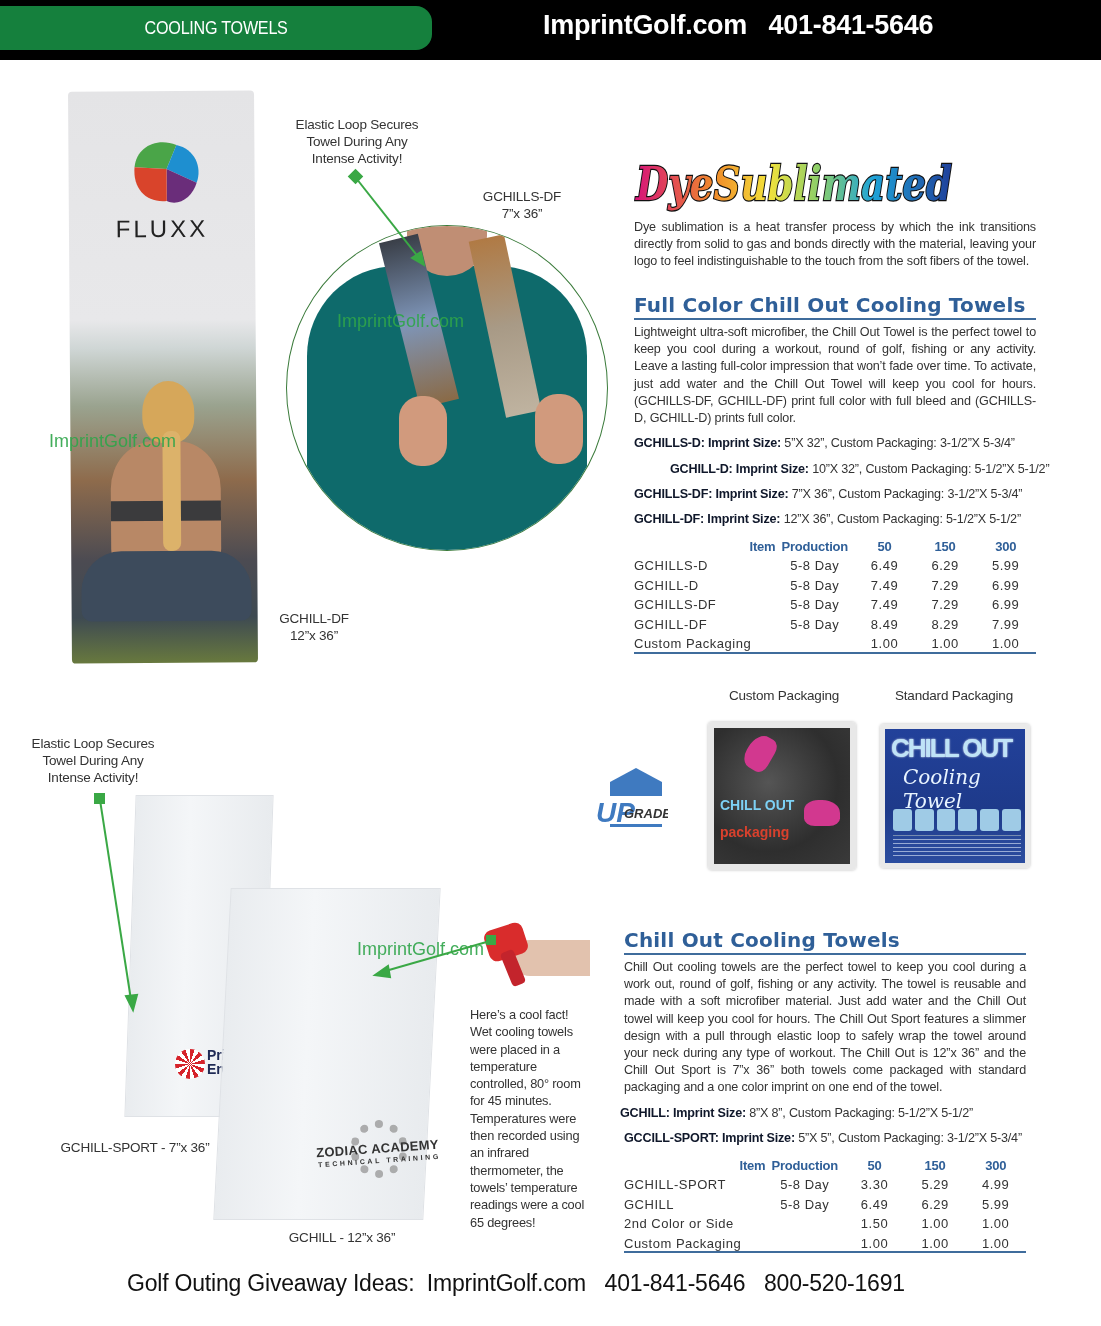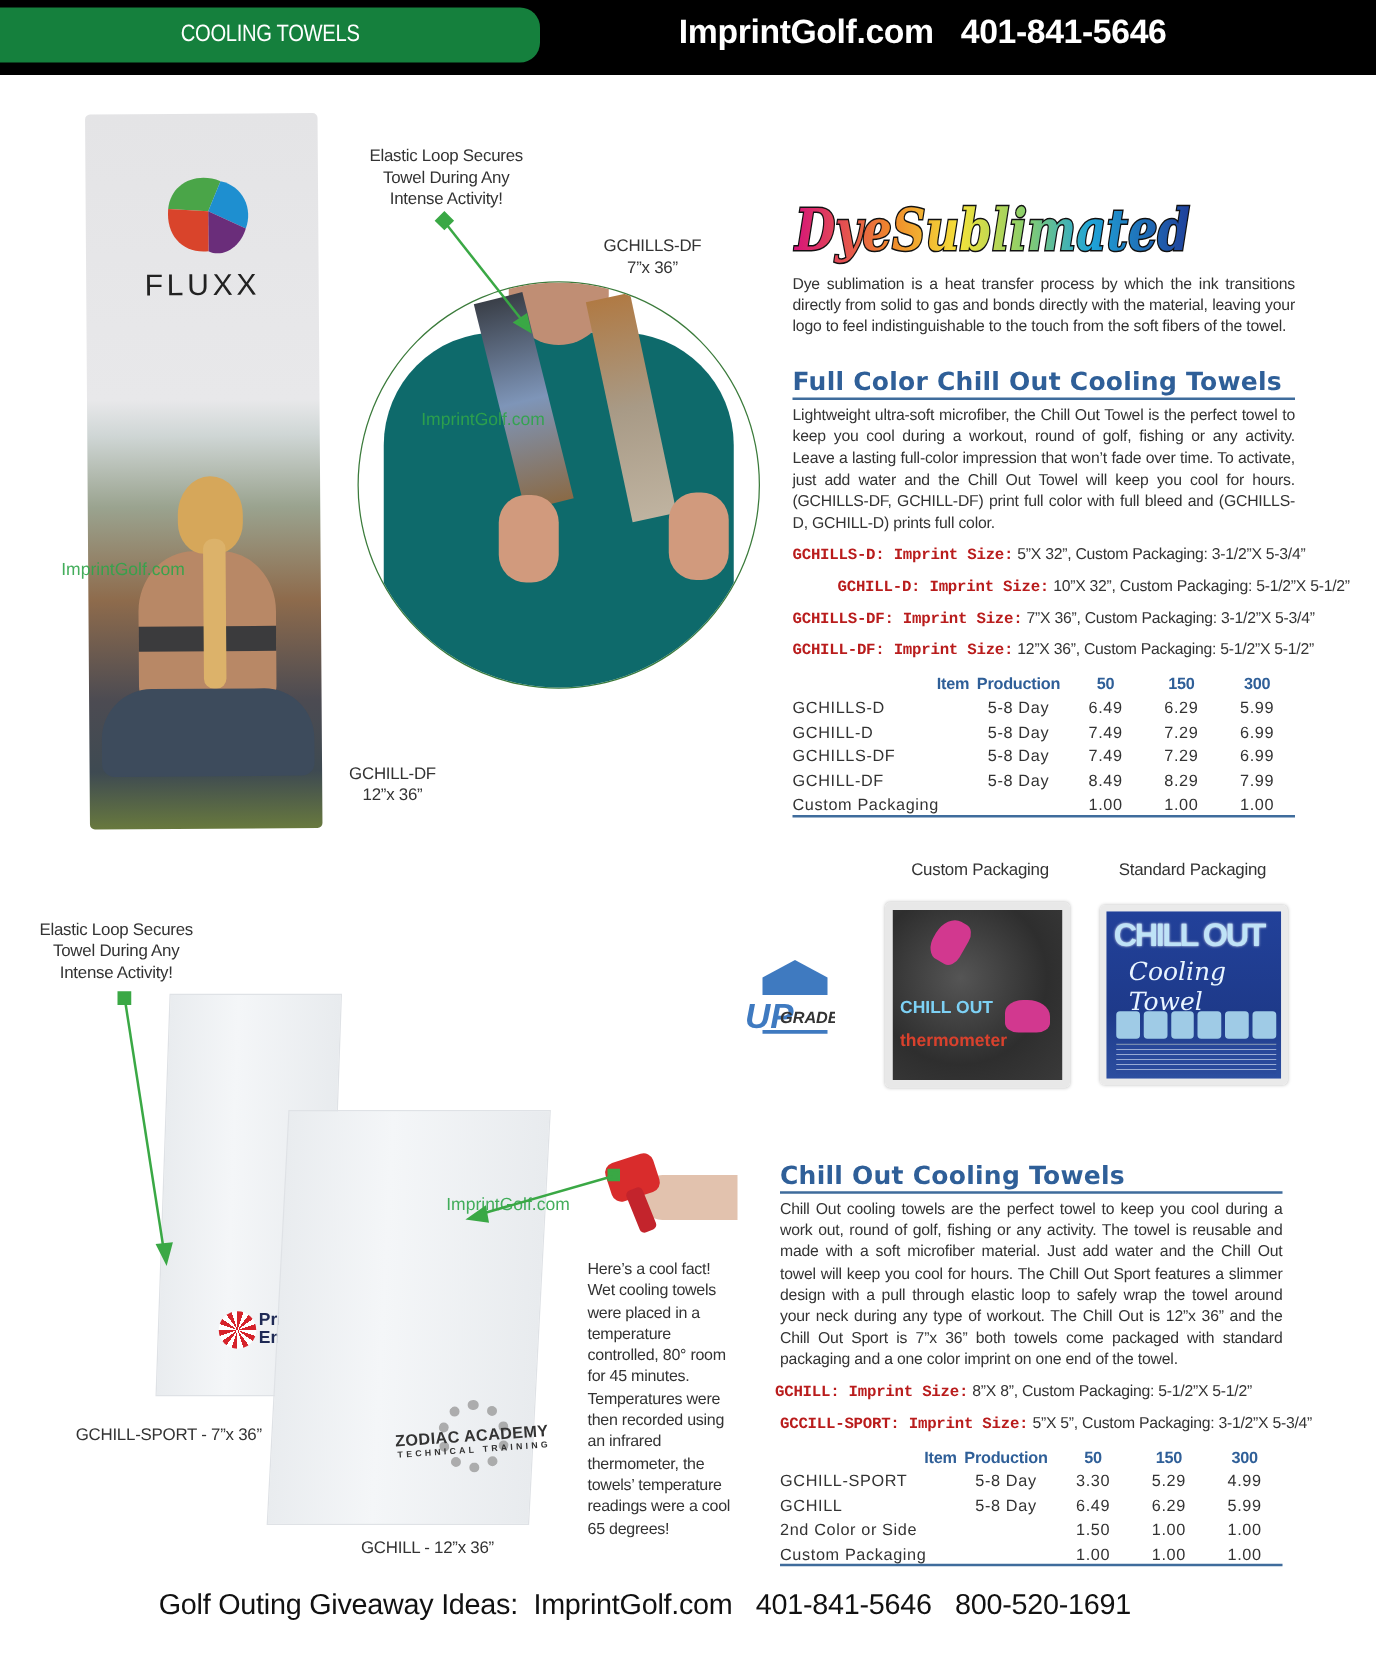--- a/index.html
+++ b/index.html
@@ -35,21 +35,21 @@
     border-radius: 4px; overflow: hidden; transform: rotate(-0.4deg);
   }
   .fluxx-logo { position: absolute; left: 58px; top: 46px; width: 76px; height: 72px; }
   .fluxx-name { position: absolute; left: 0; top: 124px; width: 186px; text-align: center; font-size: 24px; letter-spacing: 3px; color: #222; }
   .woman-head { position: absolute; left: 72px; top: 290px; width: 52px; height: 62px; background: #d6a75a; border-radius: 50% 50% 40% 40%; }
   .woman-back { position: absolute; left: 40px; top: 350px; width: 110px; height: 120px; background: #b88866; border-radius: 40% 40% 10% 10%; }
   .woman-top { position: absolute; left: 40px; top: 410px; width: 110px; height: 20px; background: #3b3b3d; }
   .woman-legs { position: absolute; left: 10px; top: 460px; width: 170px; height: 70px; background: #3d4b5c; border-radius: 40px 40px 10px 10px; }
   .ponytail { position: absolute; left: 92px; top: 340px; width: 18px; height: 120px; background: #dcb26a; border-radius: 8px; }
 
-  .watermark { position: absolute; color: #2fa54a; font-size: 14px; opacity: 0.9; white-space: nowrap; margin-top: 16px; }
+  .watermark { position: absolute; color: #2fa54a; font-size: 18px; opacity: 0.9; white-space: nowrap; }
 
   .circle-frame {
     position: absolute; left: 286px; top: 225px; width: 322px; height: 326px;
     border: 1.5px solid #3b7b3b; border-radius: 50%; overflow: hidden; background: #fff;
   }
   .shirt { position: absolute; left: 20px; top: 40px; width: 280px; height: 300px; background: #0e6a6b; border-radius: 90px 90px 0 0; }
   .neck { position: absolute; left: 120px; top: 0px; width: 80px; height: 50px; background: #c08e74; border-radius: 0 0 40px 40px; }
   .scarf-l { position: absolute; left: 112px; top: 10px; width: 40px; height: 170px; background: linear-gradient(#3a3f48, #7e95b8 50%, #8a6a46); transform: rotate(-14deg); }
   .scarf-r { position: absolute; left: 200px; top: 10px; width: 36px; height: 180px; background: linear-gradient(#b07a44, #a89a86 50%, #bfb3a0); transform: rotate(-12deg); }
   .fist { position: absolute; width: 48px; height: 70px; background: #d19a7d; border-radius: 22px; }
@@ -59,21 +59,21 @@
   .body-text {
     position: absolute; font-size: 12.6px; line-height: 17.2px; color: #333;
     text-align: justify; letter-spacing: -0.15px;
   }
   .section-heading {
     position: absolute; color: #2f5f98; font-weight: bold; font-size: 20px;
     border-bottom: 2px solid #3f6c9c; padding-bottom: 1px; letter-spacing: 0.2px;
     font-family: "DejaVu Sans", sans-serif;
   }
   .spec-line { position: absolute; font-size: 12.6px; color: #333; white-space: nowrap; letter-spacing: -0.2px; }
-  .spec-line b { color: #b91c1c; font-family: Liberation Mono, monospace; }
+  .spec-line b { color: #0f172a; }
 
   .price-table { position: absolute; border-collapse: collapse; font-size: 13px; color: #333; }
   .price-table th { color: #2f5f98; font-weight: bold; text-align: center; height: 19px; padding: 0; letter-spacing: -0.2px; }
   .price-table th.item-col { text-align: right; }
   .price-table td { height: 19.5px; padding: 0; text-align: center; letter-spacing: 0.5px; }
   .price-table td.item-col { text-align: left; }
   .price-table-wrap-line { position: absolute; height: 2px; background: #3f6c9c; }
 
   
   .pack { position: absolute; border-radius: 4px; box-shadow: 0 0 3px #bbb; overflow: hidden; }
@@ -250,21 +250,21 @@
   <polygon points="14,14 40,0 66,14 66,28 14,28" fill="#3f7ac0"></polygon>
   <text x="0" y="54" font-family="Liberation Sans, sans-serif" font-style="italic" font-weight="bold" font-size="28" fill="#3f7ac0">UP</text>
   <text x="28" y="50" font-family="Liberation Sans, sans-serif" font-style="italic" font-weight="bold" font-size="13" fill="#333">GRADE</text>
   <rect x="14" y="56" width="52" height="3" fill="#3f7ac0"></rect>
 </svg>
 
 <div class="pack pack-custom">
   <div class="shoe" style="left:28px; top:12px; transform:rotate(-60deg);"></div>
   <div class="shoe" style="left:90px; top:72px;"></div>
   <div class="custom-brand">CHILL OUT</div>
-  <div class="custom-red">thermometer</div>
+  <div class="custom-red">packaging</div>
 </div>
 
 <div class="pack pack-standard">
   <div class="pack-title">CHILL OUT</div>
   <div class="pack-sub">Cooling Towel</div>
   <div class="pack-icons">
     <div></div>
       <div></div>
       <div></div>
       <div></div>

